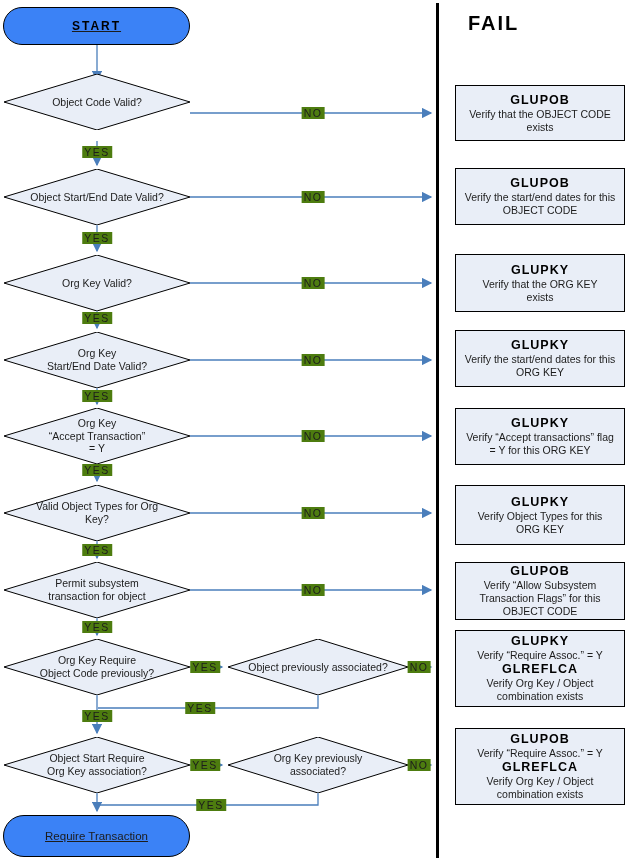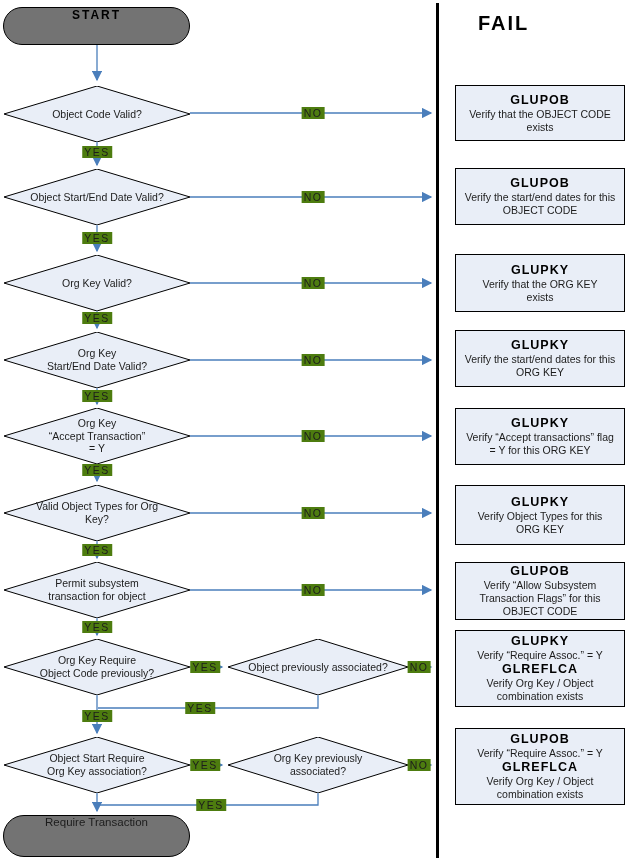--- a/index.html
+++ b/index.html
@@ -4,26 +4,26 @@
 <style>
   html,body { margin:0; padding:0; background:#fff; }
   .canvas {
     position:relative; width:628px; height:866px; background:#ffffff;
     font-family:"Liberation Sans", sans-serif; color:#1c1c1c; overflow:hidden;
   }
   svg.wires { position:absolute; left:0; top:0; }
   .vline { position:absolute; left:436px; top:3px; width:3px; height:855px; background:#000; }
   .fail-title {
     position:absolute; left:468px; top:12px; font-size:20px; font-weight:bold;
-    letter-spacing:2px; color:#000;margin-left:10px;
+    letter-spacing:2px; color:#000;
   }
   .pill {
-    position:absolute; left:3px; width:187px; border:1px solid #000; background:#737373;
-    border-radius:21px; display:flex; align-items:flex-start; justify-content:center;
-    box-sizing:border-box; text-align:center;
+    position:absolute; left:3px; width:187px; border:1px solid #000; background:#3b82f6;
+    border-radius:21px; display:flex; align-items:center; justify-content:center;
+    box-sizing:border-box; text-align:center;text-decoration:underline;
   }
   .pill .start-txt { font-weight:bold; font-size:12px; letter-spacing:2px; color:#000; }
   .pill .end-txt { font-size:11.5px; color:#1c1c1c; }
   .diamond { position:absolute; width:186px; height:56px; }
   .diamond svg { position:absolute; left:0; top:0; width:100%; height:100%; }
   .diamond polygon { fill:#E9EEF7; stroke:#000; stroke-width:1; vector-effect:non-scaling-stroke; }
   .diamond .lbl {
     position:absolute; inset:0; display:flex; align-items:center; justify-content:center;
     text-align:center; font-size:10.5px; line-height:1.2; white-space:pre-line; padding:0 14px;
   }
@@ -78,21 +78,21 @@
     </g>
   </svg>
 
   <div class="vline"></div>
   <div class="fail-title">FAIL</div>
 
   <div class="pill" style="top:7px;height:38px">
     <span class="start-txt">START</span>
   </div>
 
-  <div class="diamond" style="left:4px;top:86px">
+  <div class="diamond" style="left:4px;top:74px">
     <svg viewBox="0 0 186 56" preserveAspectRatio="none">
         <polygon points="93,0 186,28 93,56 0,28"></polygon>
       </svg>
     <div class="lbl">Object Code Valid?</div>
   </div>
   <div class="diamond" style="left:4px;top:169px">
     <svg viewBox="0 0 186 56" preserveAspectRatio="none">
         <polygon points="93,0 186,28 93,56 0,28"></polygon>
       </svg>
     <div class="lbl">Object Start/End Date Valid?</div>

